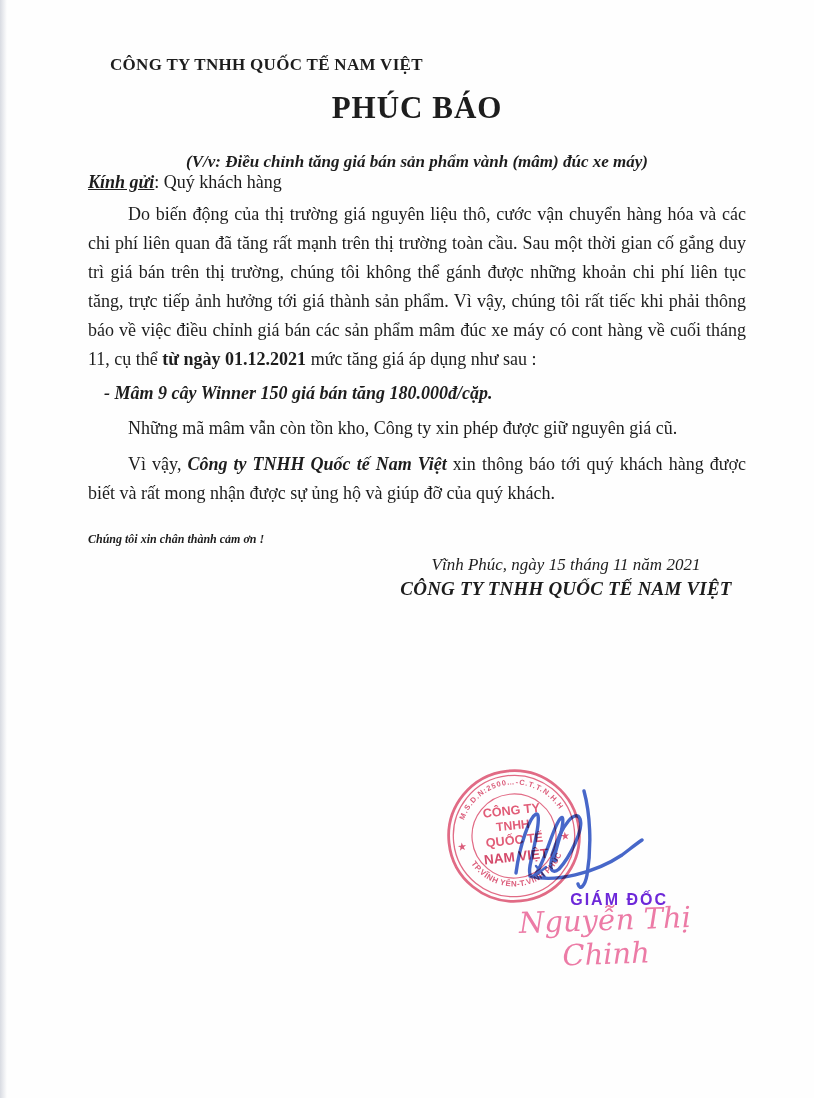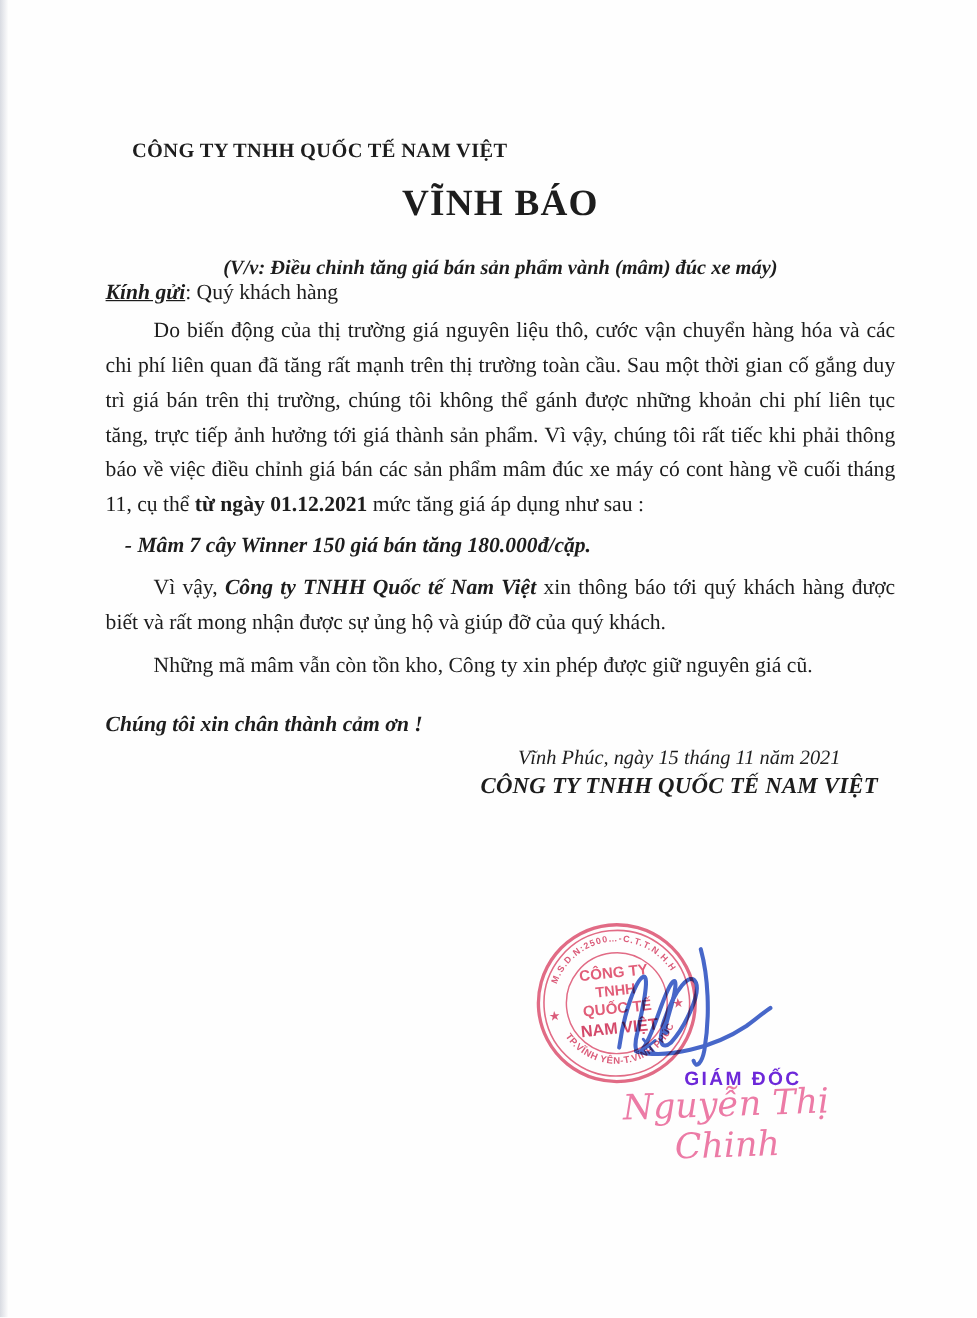--- a/index.html
+++ b/index.html
@@ -6,39 +6,39 @@
   .page {
     position:relative; width:814px; height:1098px;
     background:#fefefe; overflow:hidden;
     font-family:"Liberation Serif", serif; color:#1d1d1d;
   }
   .scan-edge {
     position:absolute; left:0; top:0; width:7px; height:100%;
     background:linear-gradient(to right, #d2d5dd, rgba(255,255,255,0));
     opacity:.85;
   }
-  .doc { position:absolute; left:88px; top:0; width:658px; padding-top:116px; }
+  .doc { position:absolute; left:88px; top:0; width:658px; padding-top:55px; }
 
   .company-header { font-size:17px; font-weight:bold; letter-spacing:.3px; margin-left:22px; }
   .ref { font-size:16px; font-weight:bold; font-style:italic; margin-left:106px; margin-top:2px; }
 
   .title { text-align:center; font-size:31px; font-weight:bold; letter-spacing:1px; margin-top:15px; }
   .subtitle { text-align:center; font-size:17px; font-weight:bold; font-style:italic; margin-top:26px; }
 
   .salutation { font-size:18px; margin-top:0; }
   .salutation .sal-label { font-weight:bold; font-style:italic; text-decoration:underline; }
 
   p.body { font-size:18px; line-height:29px; text-align:justify; text-indent:40px; margin:7px 0 0 0; }
   .b-i { font-weight:bold; font-style:italic; }
   .b { font-weight:bold; }
 
   .price-list { list-style:none; margin:5px 0 0 0; padding:0 0 0 16px; }
   .price-list li { font-size:18px; line-height:28px; font-weight:bold; font-style:italic; }
 
-  .closing { font-size:18px; font-weight:bold; font-style:italic; margin-top:24px; }
+  .closing { font-size:12px; font-weight:bold; font-style:italic; margin-top:24px; }
 
   .sign-block { margin-top:8px; margin-left:308px; width:340px; text-align:center; }
   .place-date { font-size:17px; font-style:italic; white-space:nowrap; }
   .sign-company { font-size:19px; font-weight:bold; font-style:italic; margin-top:3px; white-space:nowrap; letter-spacing:.2px; }
 
   .stamp {
     position:absolute; left:444px; top:766px; width:140px; height:140px;
     transform:rotate(-6deg); mix-blend-mode:multiply; opacity:.93;
   }
   .stamp text { font-family:"Liberation Sans", sans-serif; font-weight:bold; }
@@ -59,41 +59,41 @@
 </head>
 <body>
 
 <div class="page">
   <div class="scan-edge"></div>
 
   <div class="doc">
 
     <div class="company-header">CÔNG TY TNHH QUỐC TẾ NAM VIỆT</div>
 
-    <div class="title">VĨNH BÁO</div>
+    <div class="title">PHÚC BÁO</div>
     <div class="subtitle">(V/v: Điều chỉnh tăng giá bán sản phẩm vành (mâm) đúc xe máy)</div>
 
     <div class="salutation">
       <span class="sal-label">Kính gửi</span><span>: Quý khách hàng</span>
     </div>
 
 
     <p class="body">
       <span>Do biến động của thị trường giá nguyên liệu thô, cước vận chuyển hàng hóa và các chi phí liên quan đã tăng rất mạnh trên thị trường toàn cầu. Sau một thời gian cố gắng duy trì giá bán trên thị trường, chúng tôi không thể gánh được những khoản chi phí liên tục tăng, trực tiếp ảnh hưởng tới giá thành sản phẩm. Vì vậy, chúng tôi rất tiếc khi phải thông báo về việc điều chỉnh giá bán các sản phẩm mâm đúc xe máy có cont hàng về cuối tháng 11, cụ thể </span><span class="b">từ ngày 01.12.2021</span><span> mức tăng giá áp dụng như sau :</span>
     </p>
 
     <ul class="price-list">
-      <li>- Mâm 7 cây Winner 150 giá bán tăng 180.000đ/cặp.</li>
+      <li>- Mâm 9 cây Winner 150 giá bán tăng 180.000đ/cặp.</li>
     </ul>
+
+    <p class="body">Những mã mâm vẫn còn tồn kho, Công ty xin phép được giữ nguyên giá cũ.</p>
 
     <p class="body">
       <span>Vì vậy, </span><span class="b-i">Công ty TNHH Quốc tế Nam Việt</span><span> xin thông báo tới quý khách hàng được biết và rất mong nhận được sự ủng hộ và giúp đỡ của quý khách.</span>
     </p>
-
-    <p class="body">Những mã mâm vẫn còn tồn kho, Công ty xin phép được giữ nguyên giá cũ.</p>
 
     <div class="closing">Chúng tôi xin chân thành cảm ơn !</div>
 
     <div class="sign-block">
       <div class="place-date">Vĩnh Phúc, ngày 15 tháng 11 năm 2021</div>
       <div class="sign-company">CÔNG TY TNHH QUỐC TẾ NAM VIỆT</div>
     </div>
   </div>
 
   <svg class="stamp" viewBox="0 0 150 150" xmlns="http://www.w3.org/2000/svg">

